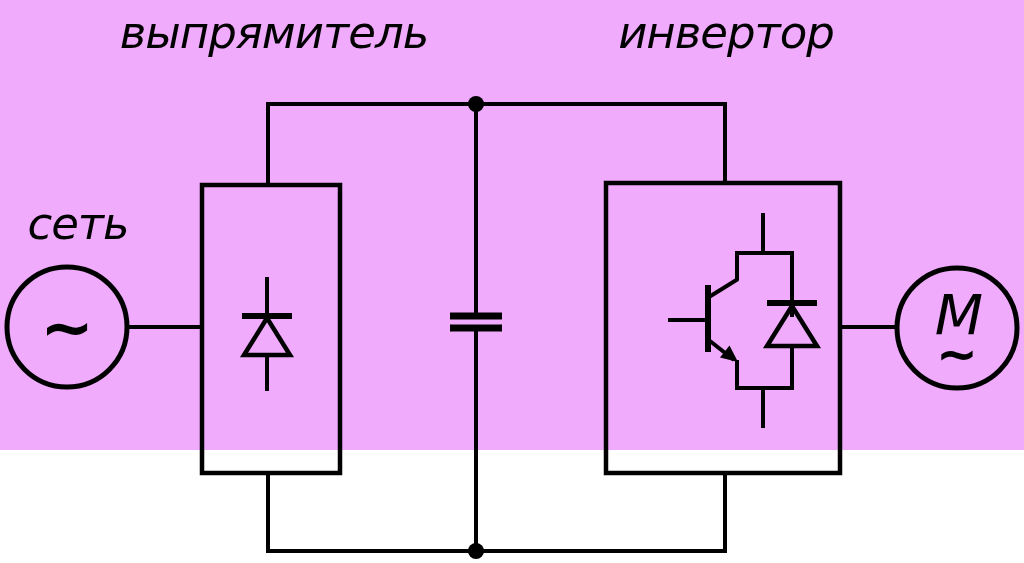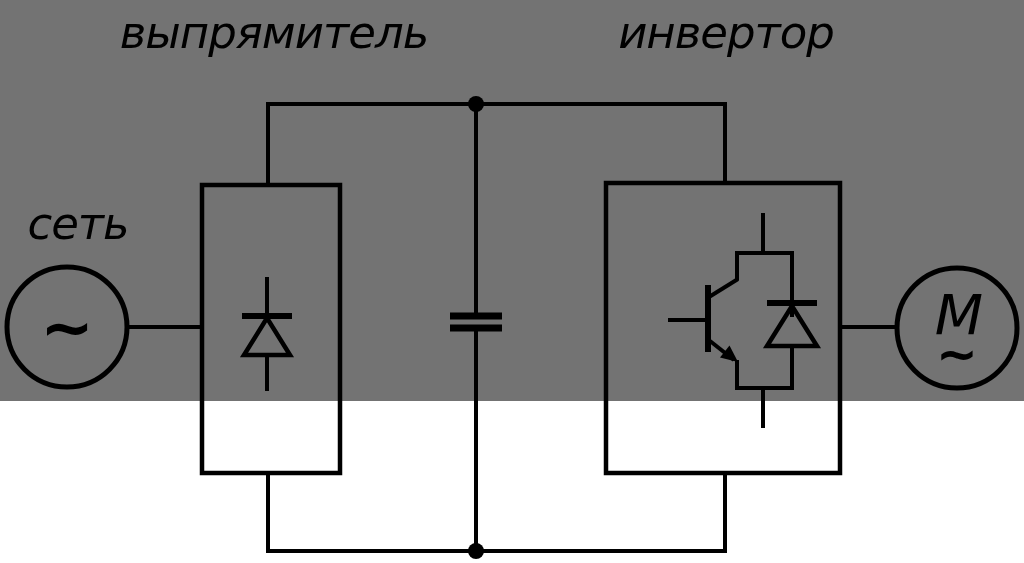--- a/index.html
+++ b/index.html
@@ -6,22 +6,22 @@
     margin: 0;
     padding: 0;
     background: #ffffff;
     width: 1024px;
     height: 563px;
     overflow: hidden;
   }
   #stage {
     position: relative;
     width: 1024px;
-    height: 401px;
-    background: #737373;
+    height: 450px;
+    background: #f0abfc;
   }
   svg { display: block; }
   .wire   { stroke: #000000; stroke-width: 4;   fill: none; }
   .boxln  { stroke: #000000; stroke-width: 4.5; fill: none; }
   .thick  { stroke: #000000; stroke-width: 6;   fill: none; }
   .plate  { stroke: #000000; stroke-width: 7;   fill: none; }
   .ring   { stroke: #000000; stroke-width: 5;   fill: none; }
   .solid  { fill: #000000; stroke: none; }
   .glabel {
     font-family: "DejaVu Sans", "Liberation Sans", sans-serif;

